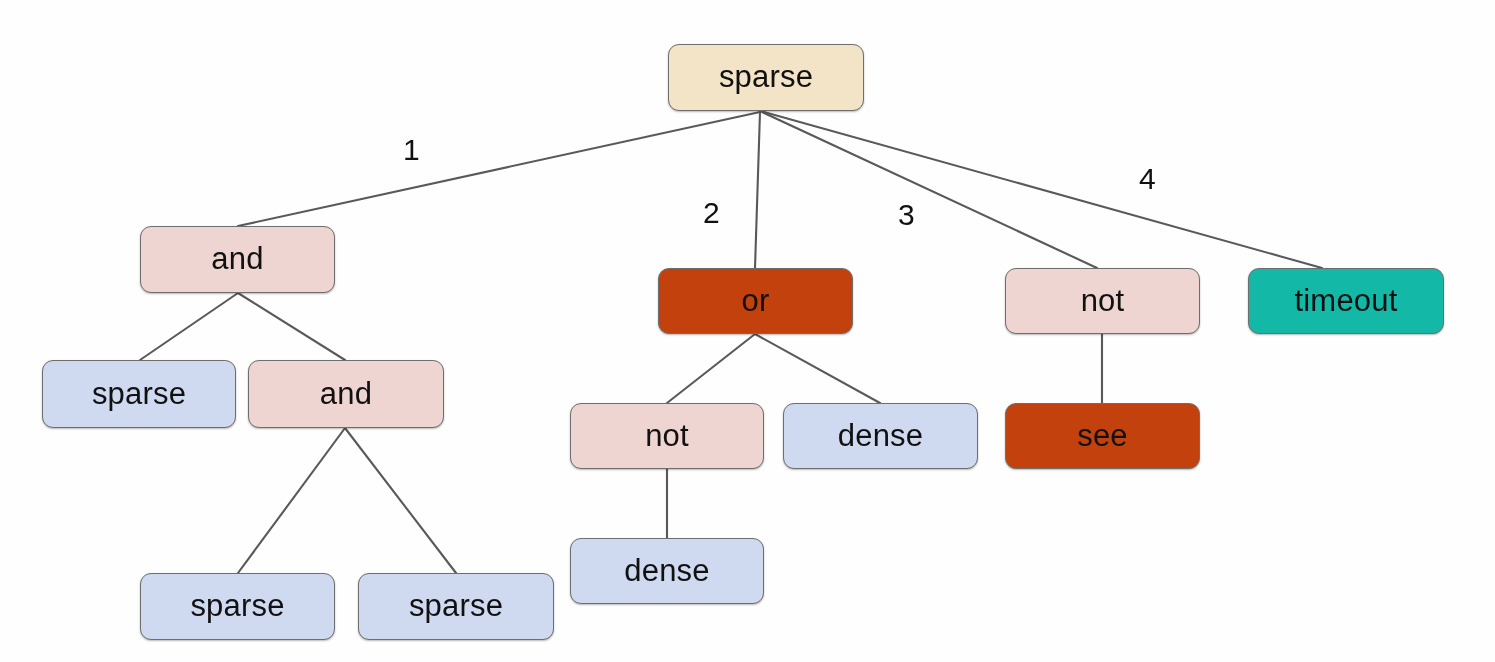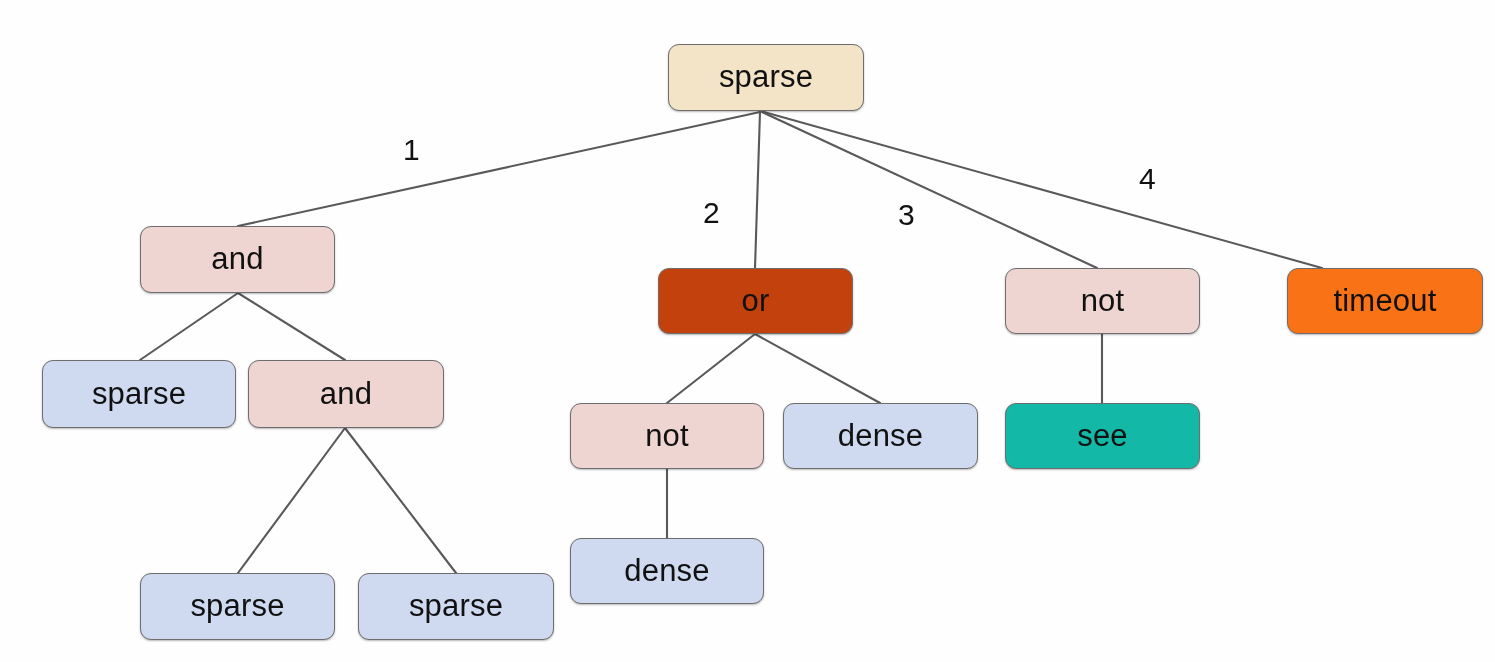--- a/index.html
+++ b/index.html
@@ -80,36 +80,36 @@
       </div>
       <div class="node" style="left: 140px; top: 226px; width: 195px; height: 67px; background: rgb(239, 213, 209); border-color: rgb(110, 110, 110); color: rgb(17, 17, 17);">
         <span class="node-label">and</span>
       </div>
       <div class="node" style="left: 658px; top: 268px; width: 195px; height: 66px; background: #c2410c; border-color: rgb(110, 110, 110); color: rgb(17, 17, 17);">
         <span class="node-label">or</span>
       </div>
       <div class="node" style="left: 1005px; top: 268px; width: 195px; height: 66px; background: rgb(239, 213, 209); border-color: rgb(110, 110, 110); color: rgb(17, 17, 17);">
         <span class="node-label">not</span>
       </div>
-      <div class="node" style="left: 1287px; top: 268px; width: 196px; height: 66px; background: #f97316; border-color: rgb(110, 110, 110); color: rgb(17, 17, 17);">
+      <div class="node" style="left: 1248px; top: 268px; width: 196px; height: 66px; background: #14b8a6; border-color: rgb(110, 110, 110); color: rgb(17, 17, 17);">
         <span class="node-label">timeout</span>
       </div>
       <div class="node" style="left: 42px; top: 360px; width: 194px; height: 68px; background: rgb(207, 217, 240); border-color: rgb(110, 110, 110); color: rgb(17, 17, 17);">
         <span class="node-label">sparse</span>
       </div>
       <div class="node" style="left: 248px; top: 360px; width: 196px; height: 68px; background: rgb(239, 213, 209); border-color: rgb(110, 110, 110); color: rgb(17, 17, 17);">
         <span class="node-label">and</span>
       </div>
       <div class="node" style="left: 570px; top: 403px; width: 194px; height: 66px; background: rgb(239, 213, 209); border-color: rgb(110, 110, 110); color: rgb(17, 17, 17);">
         <span class="node-label">not</span>
       </div>
       <div class="node" style="left: 783px; top: 403px; width: 195px; height: 66px; background: rgb(207, 217, 240); border-color: rgb(110, 110, 110); color: rgb(17, 17, 17);">
         <span class="node-label">dense</span>
       </div>
-      <div class="node" style="left: 1005px; top: 403px; width: 195px; height: 66px; background: #14b8a6; border-color: rgb(110, 110, 110); color: rgb(17, 17, 17);">
+      <div class="node" style="left: 1005px; top: 403px; width: 195px; height: 66px; background: #c2410c; border-color: rgb(110, 110, 110); color: rgb(17, 17, 17);">
         <span class="node-label">see</span>
       </div>
       <div class="node" style="left: 570px; top: 538px; width: 194px; height: 66px; background: rgb(207, 217, 240); border-color: rgb(110, 110, 110); color: rgb(17, 17, 17);">
         <span class="node-label">dense</span>
       </div>
       <div class="node" style="left: 140px; top: 573px; width: 195px; height: 67px; background: rgb(207, 217, 240); border-color: rgb(110, 110, 110); color: rgb(17, 17, 17);">
         <span class="node-label">sparse</span>
       </div>
       <div class="node" style="left: 358px; top: 573px; width: 196px; height: 67px; background: rgb(207, 217, 240); border-color: rgb(110, 110, 110); color: rgb(17, 17, 17);">
         <span class="node-label">sparse</span>

